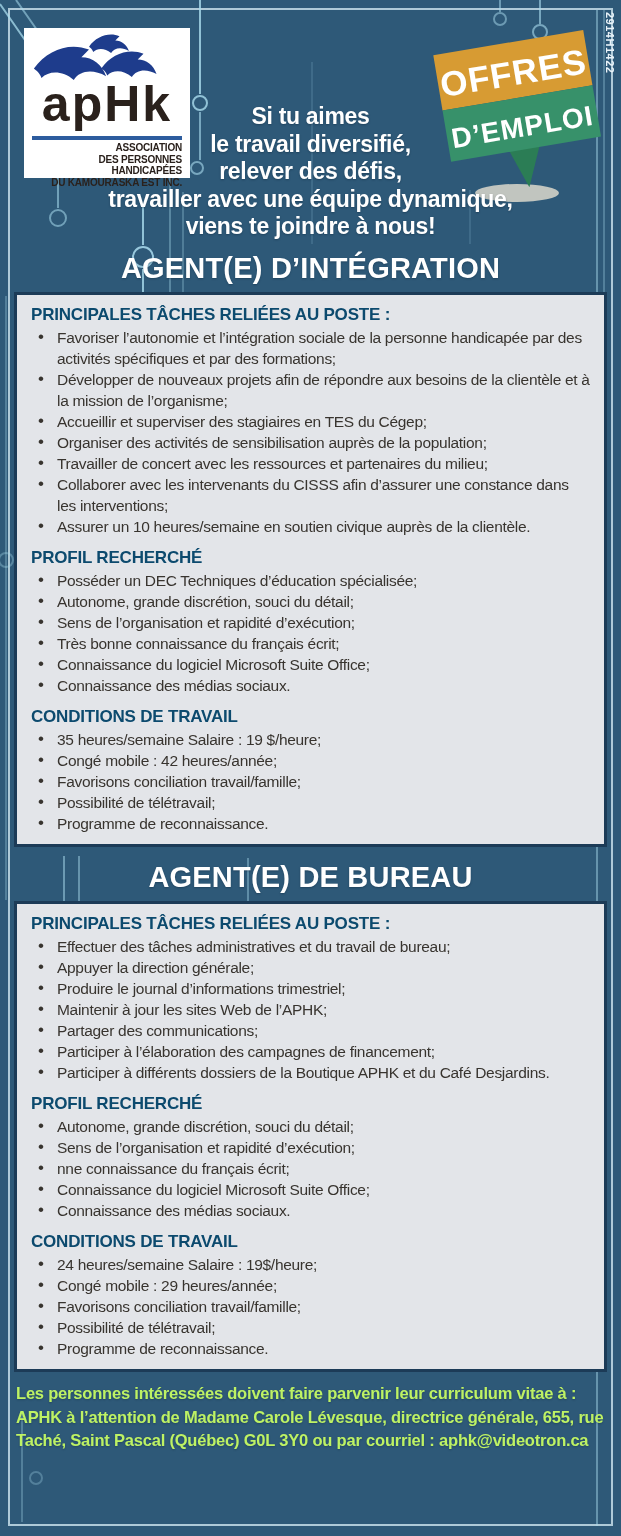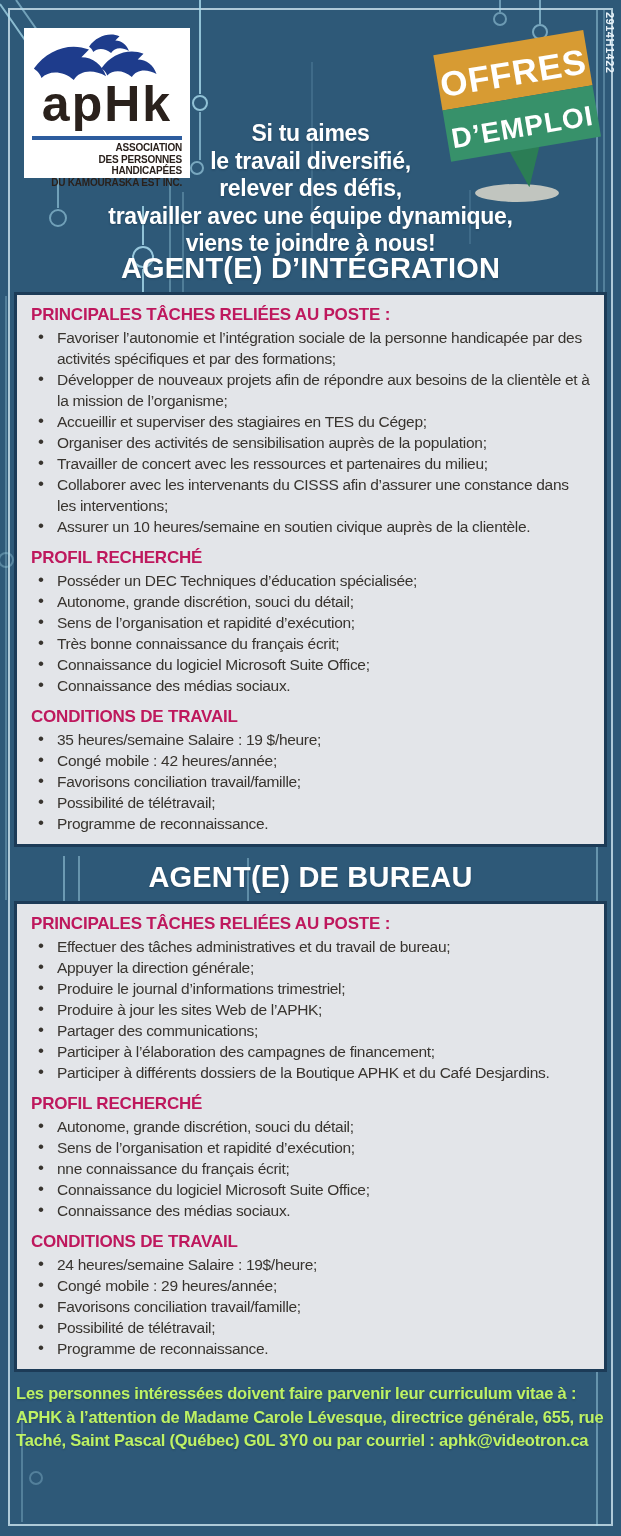--- a/index.html
+++ b/index.html
@@ -19,28 +19,28 @@
     font-size:10px;font-weight:bold;line-height:11.5px;color:#2a211c;letter-spacing:-0.2px;}
   
   .print-code{position:absolute;top:12px;right:5px;writing-mode:vertical-rl;
     font-size:11px;font-weight:bold;color:#e9f3f9;letter-spacing:0.5px;}
   
   .badge{position:absolute;left:420px;top:16px;width:198px;height:198px;}
   .badge text{font-family:"Liberation Sans","DejaVu Sans",sans-serif;font-weight:bold;fill:#ffffff;}
   
   .intro{position:absolute;top:103px;left:0;width:621px;text-align:center;
     color:#ffffff;font-weight:bold;font-size:23px;line-height:27.5px;letter-spacing:-0.3px;
-    text-shadow:0 1px 2px rgba(10,30,45,.35);margin-top:17px;}
+    text-shadow:0 1px 2px rgba(10,30,45,.35);}
   
   .flow{position:absolute;top:246px;left:14px;width:593px;}
   .section-title{height:44px;line-height:44px;text-align:center;color:#ffffff;
     font-size:29px;font-weight:bold;letter-spacing:0.2px;text-shadow:0 1px 2px rgba(10,30,45,.35);}
   .content-box{background:var(--box-bg,#e3e5e9);border:3px solid var(--box-border,#1c3b57);
     box-sizing:border-box;padding:8px 14px 10px;margin:2px 0 8px;}
-  .group-heading{font-size:17px;font-weight:bold;color:#be185d;line-height:24px;
+  .group-heading{font-size:17px;font-weight:bold;color:#0c4a6e;line-height:24px;
     letter-spacing:-0.2px;margin-top:9px;}
   .group-heading:first-child{margin-top:0;}
   ul.bullets{margin:0;padding:0;list-style:none;}
   li.bullet{position:relative;padding-left:26px;font-size:15.5px;line-height:21px;
     color:#38342f;letter-spacing:-0.3px;}
   li.bullet::before{content:"\2022";position:absolute;left:7px;top:-1px;font-size:17px;color:#38342f;}
   .footer-text{margin:10px 2px 0;color:#bef264;font-weight:bold;font-size:16.5px;
     line-height:23.5px;letter-spacing:-0.2px;text-shadow:0 1px 2px rgba(10,30,45,.3);}
 </style>
 </head>
@@ -154,21 +154,21 @@
             <li class="bullet">Programme de reconnaissance.</li>
           </ul>
         </div>
         <div class="section-title">AGENT(E) DE BUREAU</div>
         <div class="content-box">
           <div class="group-heading">PRINCIPALES TÂCHES RELIÉES AU POSTE :</div>
           <ul class="bullets">
             <li class="bullet">Effectuer des tâches administratives et du travail de bureau;</li>
             <li class="bullet">Appuyer la direction générale;</li>
             <li class="bullet">Produire le journal d’informations trimestriel;</li>
-            <li class="bullet">Produire à jour les sites Web de l’APHK;</li>
+            <li class="bullet">Maintenir à jour les sites Web de l’APHK;</li>
             <li class="bullet">Partager des communications;</li>
             <li class="bullet">Participer à l’élaboration des campagnes de financement;</li>
             <li class="bullet">Participer à différents dossiers de la Boutique APHK et du Café Desjardins.</li>
           </ul>
           <div class="group-heading">PROFIL RECHERCHÉ</div>
           <ul class="bullets">
             <li class="bullet">Autonome, grande discrétion, souci du détail;</li>
             <li class="bullet">Sens de l’organisation et rapidité d’exécution;</li>
             <li class="bullet">nne connaissance du français écrit;</li>
             <li class="bullet">Connaissance du logiciel Microsoft Suite Office;</li>

